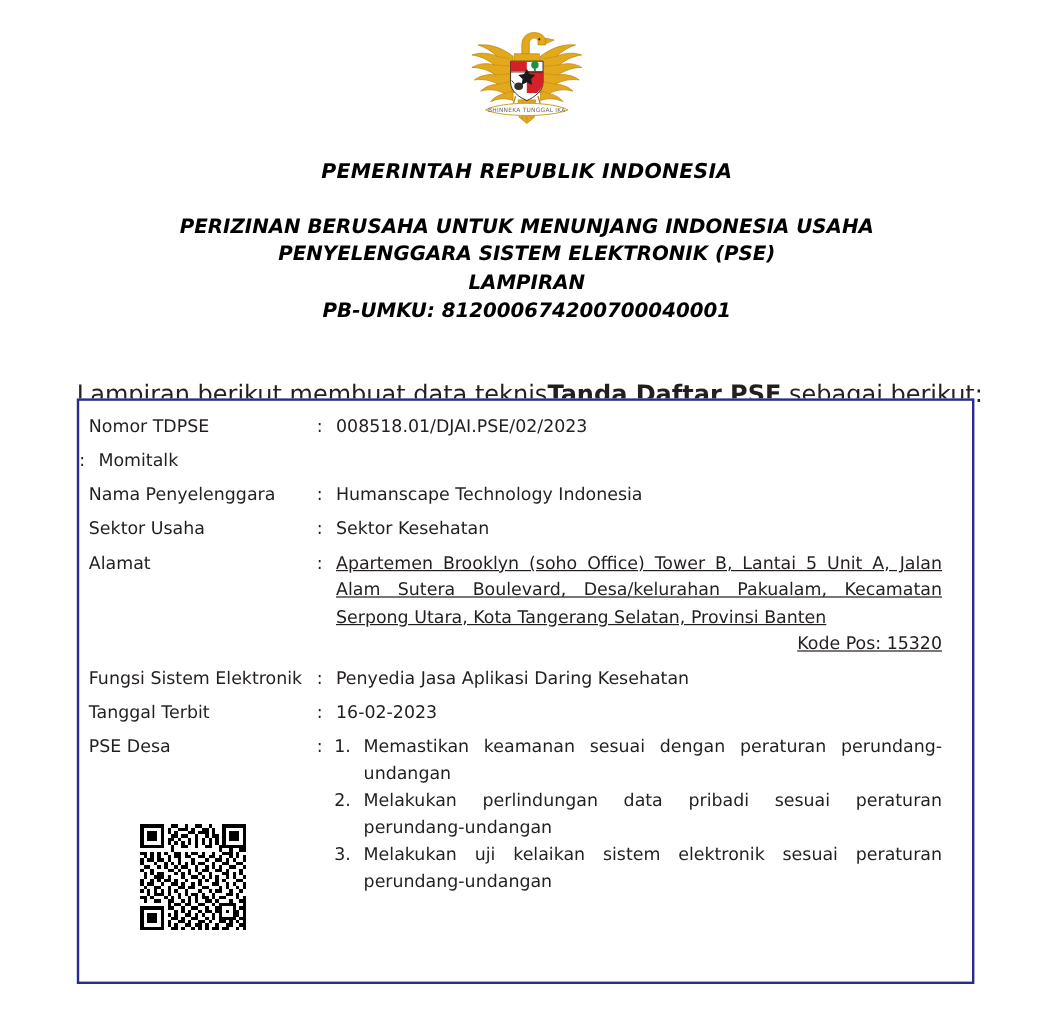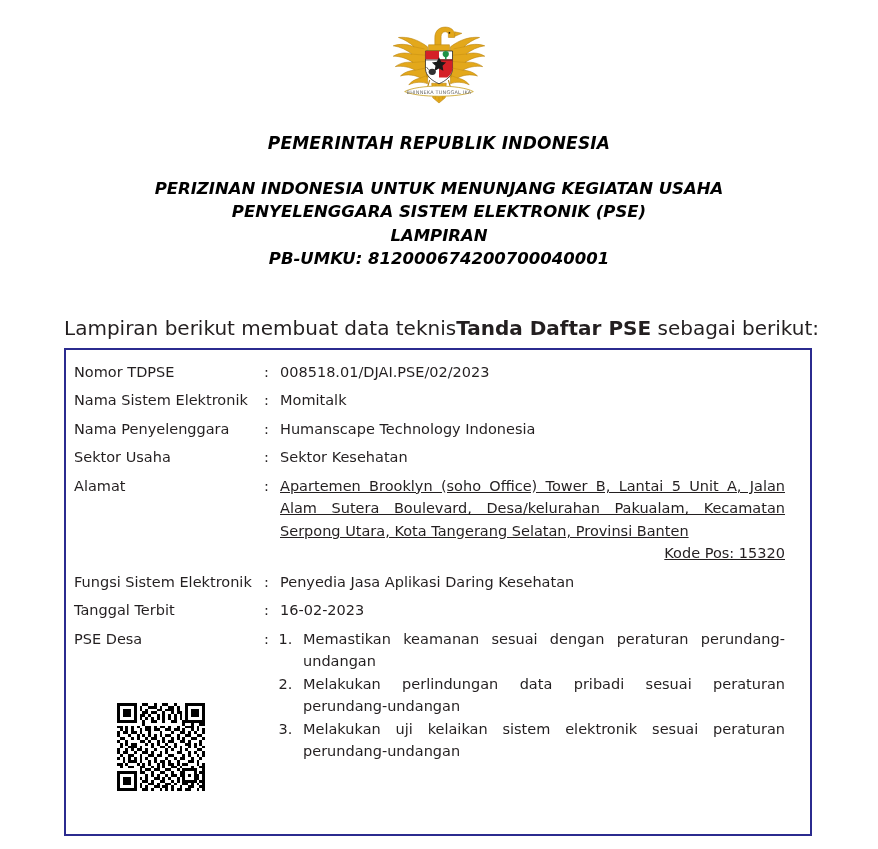--- a/index.html
+++ b/index.html
@@ -55,21 +55,21 @@
     margin: 45px 0 0 64px;
     font-size: 20px;
     color: #231f20;
   }
   .intro b { font-weight: bold; }
 
   
   .frame {
     position: absolute;
     left: 64px;
-    top: 348px;
+    top: 332px;
     width: 748px;
     height: 488px;
     border: 2px solid #2b2b8f;
     box-sizing: border-box;
     background: #fff;
   }
   .rows {
     padding: 8px 0 0 0;
   }
   .row {
@@ -182,40 +182,39 @@
     <path d="M82 126 L78 140 M118 126 L122 140" stroke="#B8820E" stroke-width="2.2" fill="none"></path>
 
     <path d="M34 148 C60 134 140 134 166 148 C140 160 60 160 34 148 Z" fill="#FFFFFF" stroke="#C9A227" stroke-width="1.6"></path>
     <text x="100" y="152" font-size="9.5" text-anchor="middle" fill="#6b6b6b" font-family="DejaVu Sans, sans-serif" letter-spacing="0.4">BHINNEKA TUNGGAL IKA</text>
   </svg>
 </div>
 
 <div class="heading-block">
   <div class="h-gov">PEMERINTAH REPUBLIK INDONESIA</div>
   <div class="h-main">
-    <div>PERIZINAN INDONESIA UNTUK MENUNJANG KEGIATAN USAHA</div>
+    <div>PERIZINAN BERUSAHA UNTUK MENUNJANG INDONESIA USAHA</div>
     <div>PENYELENGGARA SISTEM ELEKTRONIK (PSE)</div>
     <div>LAMPIRAN</div>
     <div>PB-UMKU: 812000674200700040001</div>
   </div>
 </div>
 
 <div class="intro"><span>Lampiran berikut membuat data teknis</span><b>Tanda Daftar PSE</b><span> sebagai berikut:</span></div>
 
 <div class="frame">
   <div class="rows">
 
     <div class="row">
       <div class="label">Nomor TDPSE</div>
       <div class="colon">:</div>
       <div class="value">008518.01/DJAI.PSE/02/2023</div>
     </div>
 
     <div class="row">
-      <div class="label">Nama Sistem Elektronik</div>
       <div class="colon">:</div>
       <div class="value">Momitalk</div>
     </div>
 
     <div class="row">
       <div class="label">Nama Penyelenggara</div>
       <div class="colon">:</div>
       <div class="value">Humanscape Technology Indonesia</div>
     </div>
 

